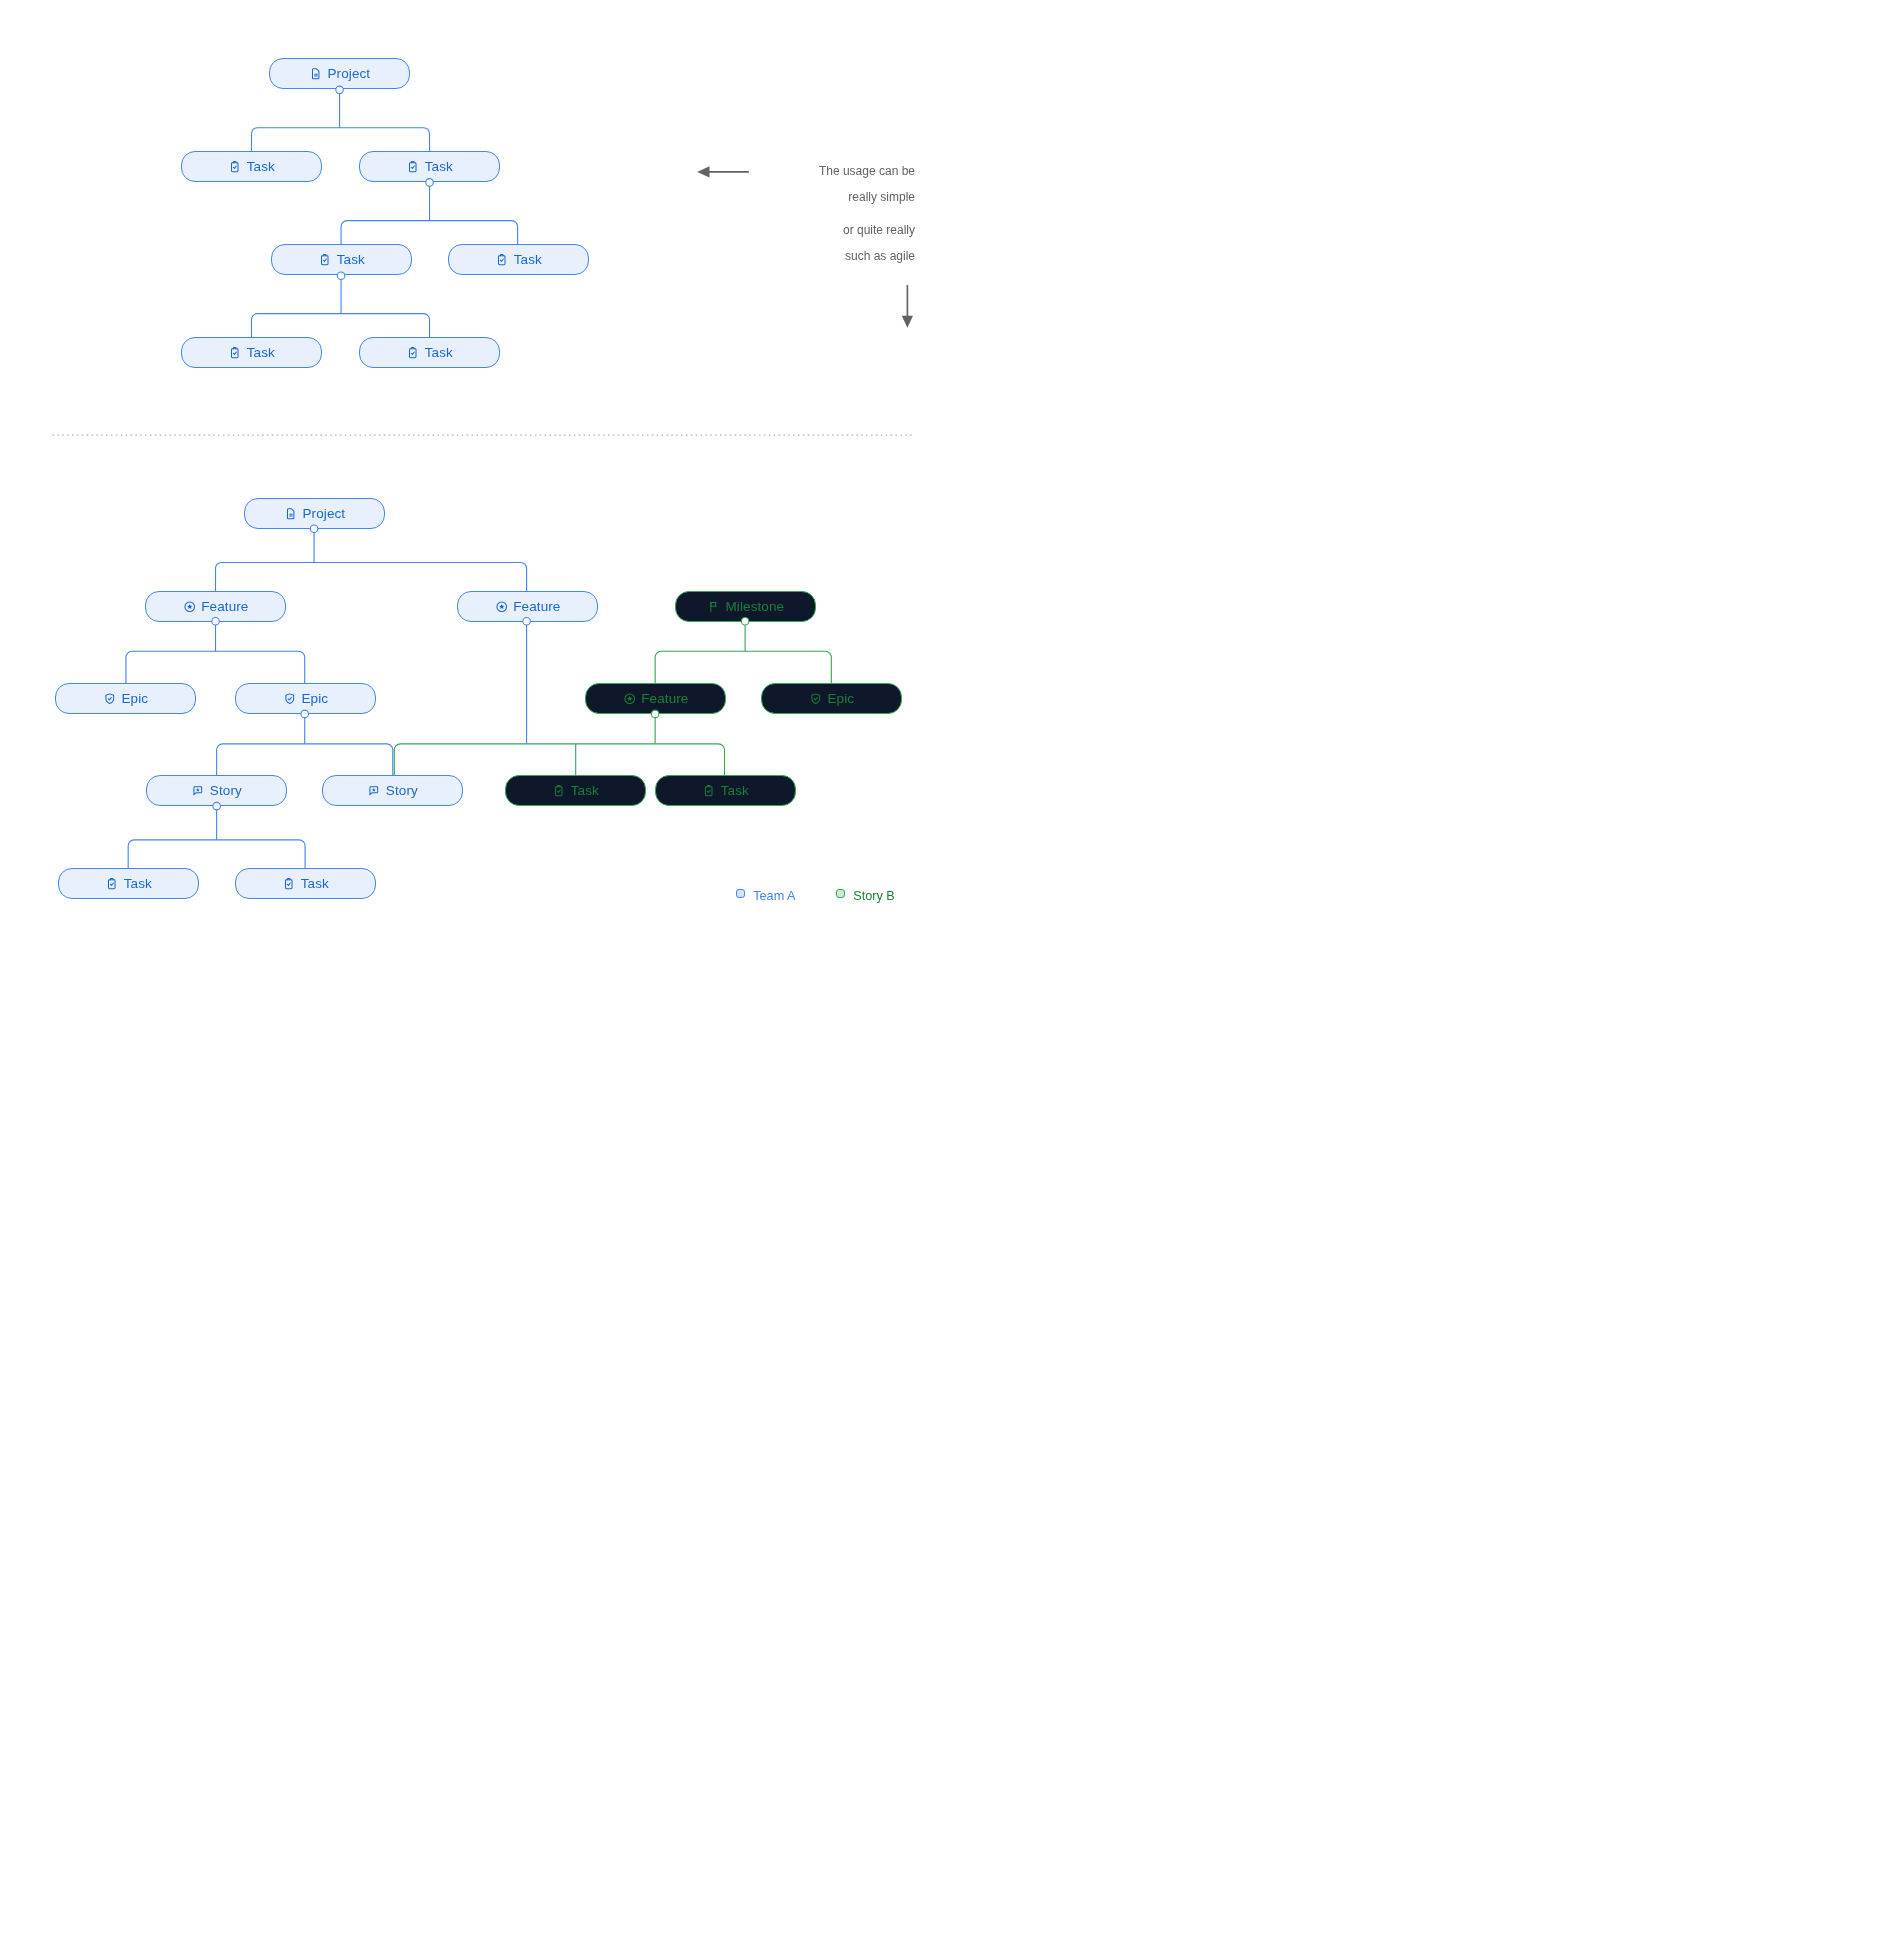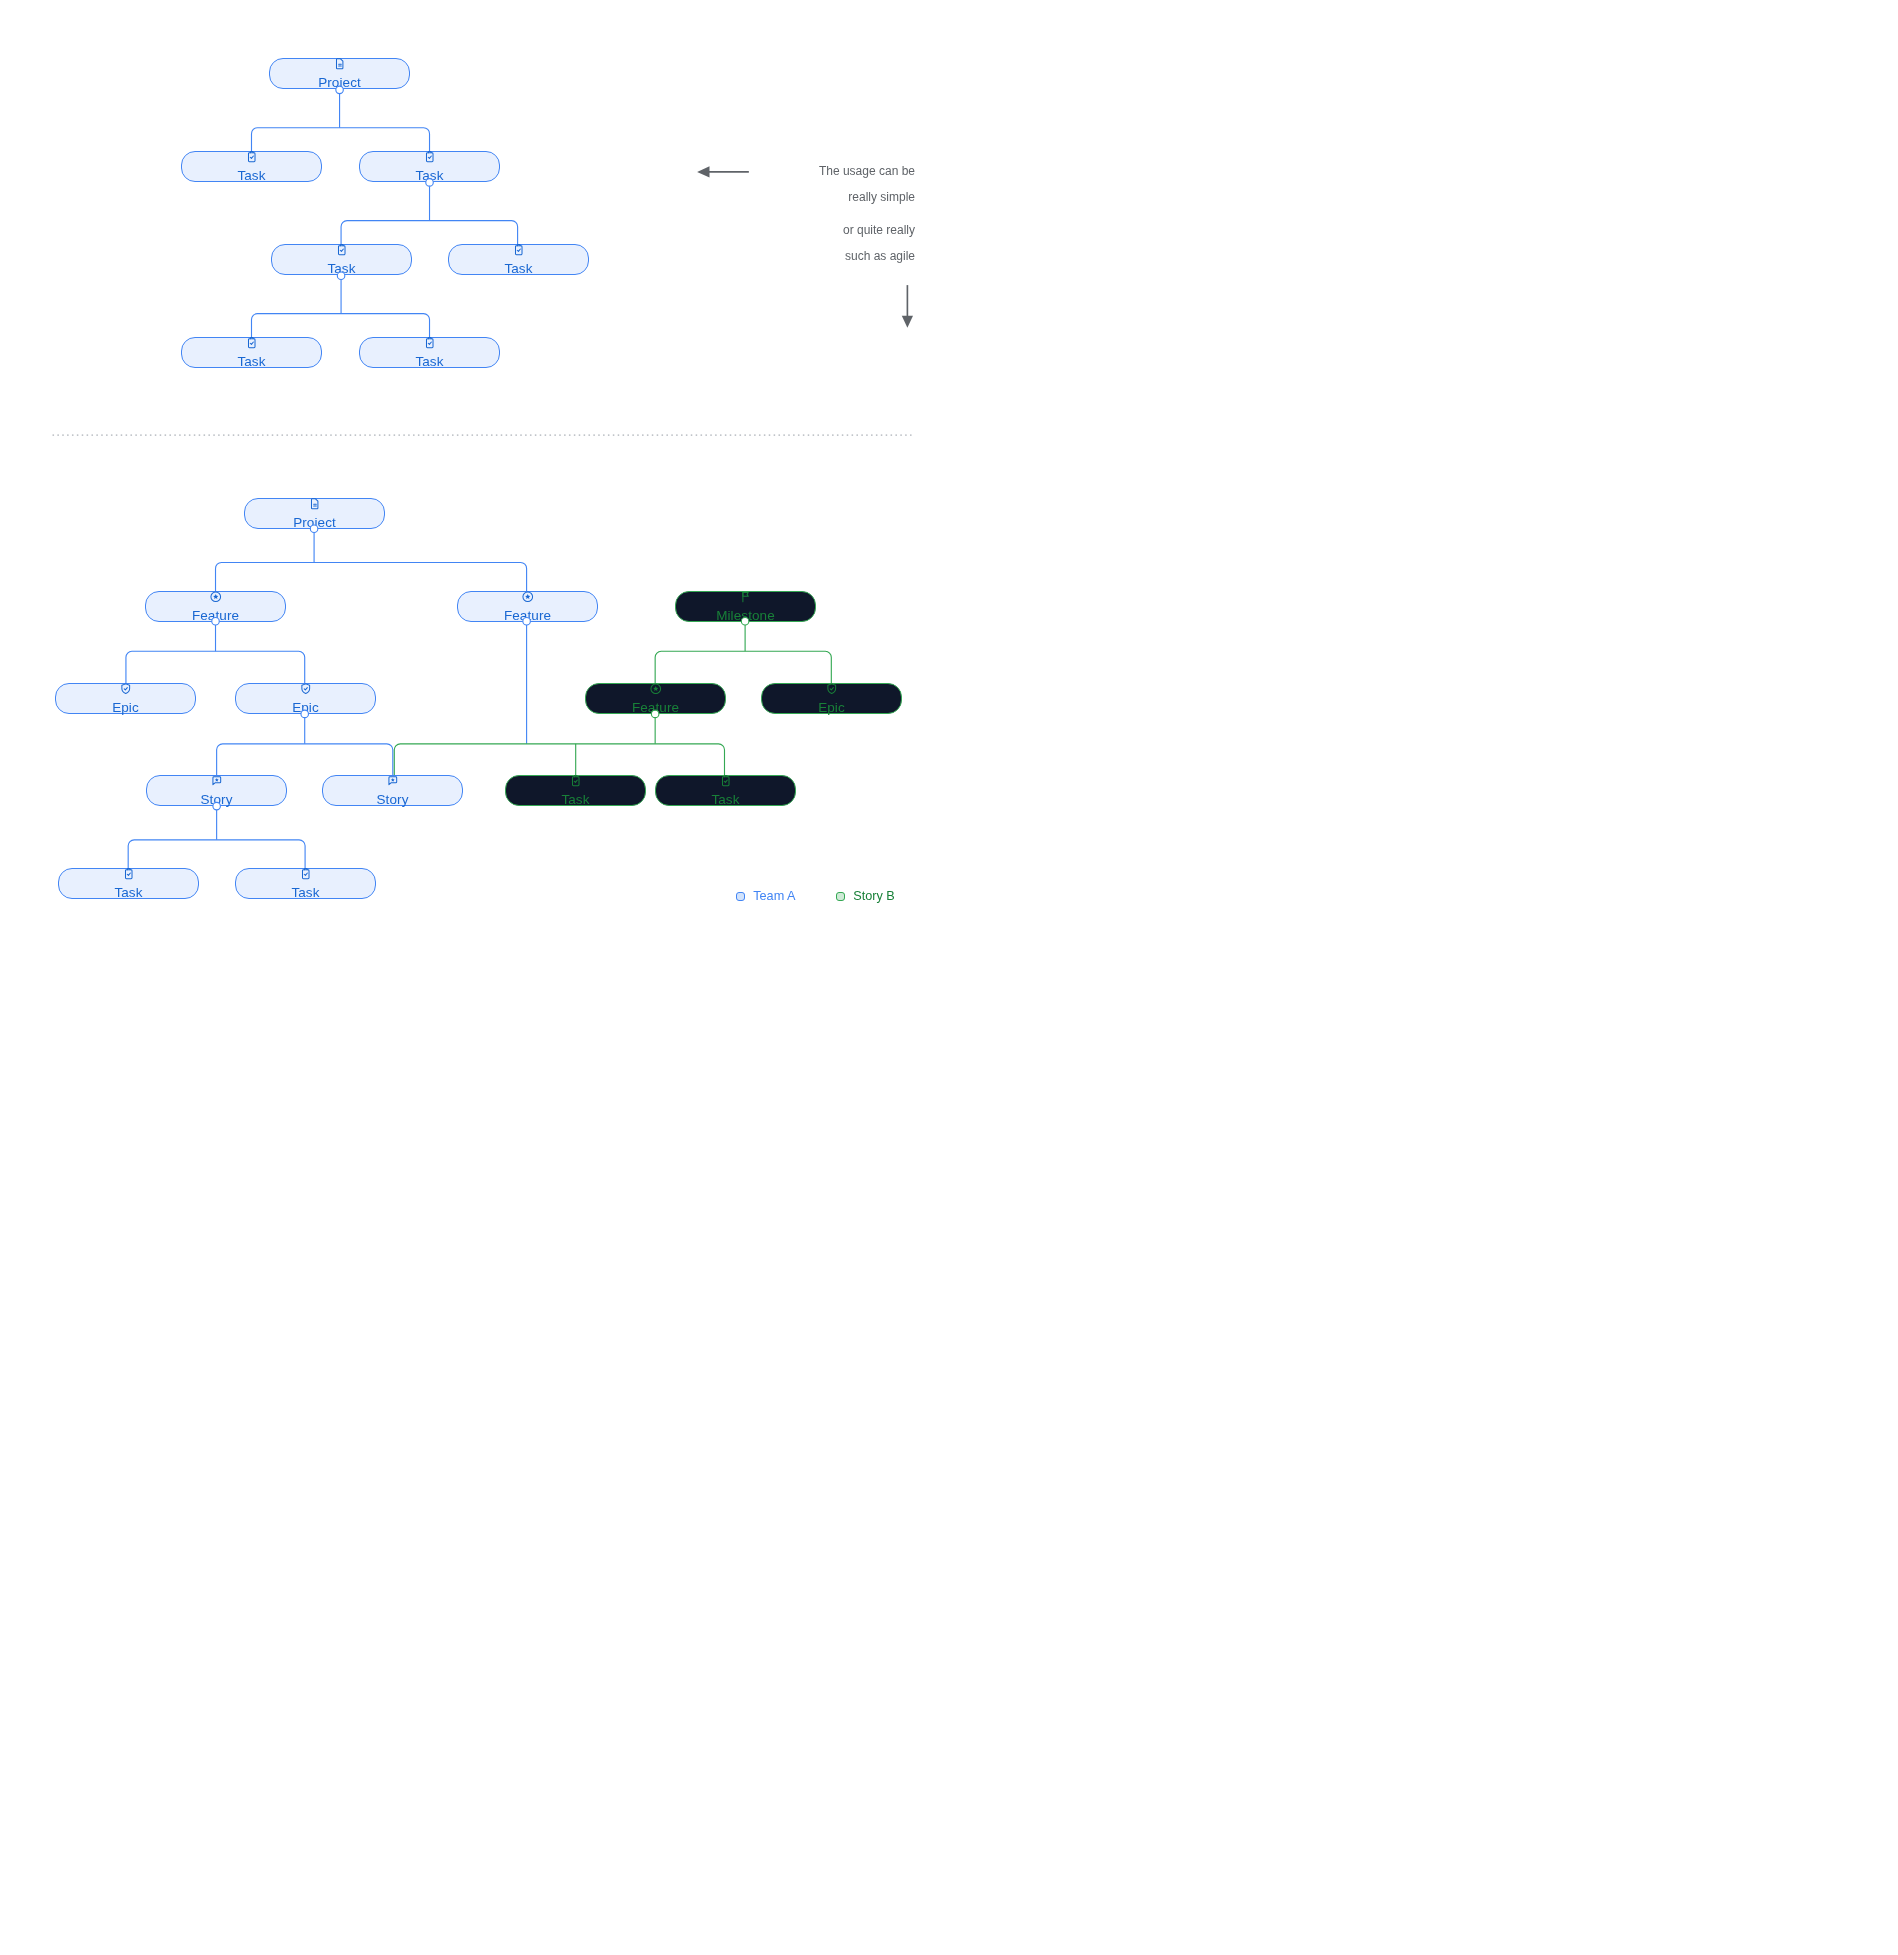--- a/index.html
+++ b/index.html
@@ -22,42 +22,41 @@
     height:31px;
     box-sizing:border-box;
     border-radius:14px;
     display:flex;
     align-items:center;
     justify-content:center;
     gap:5.2px;
     font-size:13.5px;
     font-weight:500;
     letter-spacing:0.1px;
-    flex-direction:column;
   }
   .node.team-a{background:#E8F0FE;border:1.1px solid #4285F4;color:#1967D2;}
   .node.team-b{background:#0f172a;border:1.1px solid #34A853;color:#188038;}
   .node .icon{width:13.5px;height:13.5px;flex:0 0 auto;}
   .node .icon svg{display:block;width:13.5px;height:13.5px;}
 
   .note{
     position:absolute;
     right:34px;
     text-align:right;
     color:#5F6368;
     font-size:12px;
     line-height:25.5px;
     z-index:2;
     white-space:pre-line;
   }
   .note.simple{top:159px;}
   .note.complex{top:218px;}
 
   .legend{position:absolute;z-index:2;top:889px;left:0;width:949px;height:15px;}
-  .legend-item{position:absolute;display:flex;align-items:center;gap:8.2px;font-size:12.7px;}
+  .legend-item{position:absolute;display:flex;align-items:flex-start;gap:8.2px;font-size:12.7px;}
   .legend-item.a{left:736px;color:#4285F4;}
   .legend-item.b{left:836px;color:#188038;}
   .swatch{width:9px;height:9px;border-radius:3px;box-sizing:border-box;}
   .swatch.a{background:#D2E3FC;border:1.1px solid #4285F4;}
   .swatch.b{background:#CEEAD6;border:1.1px solid #34A853;}
 
   .defs-holder{position:absolute;width:0;height:0;overflow:hidden;}
 </style>
 </head>
 <body>

